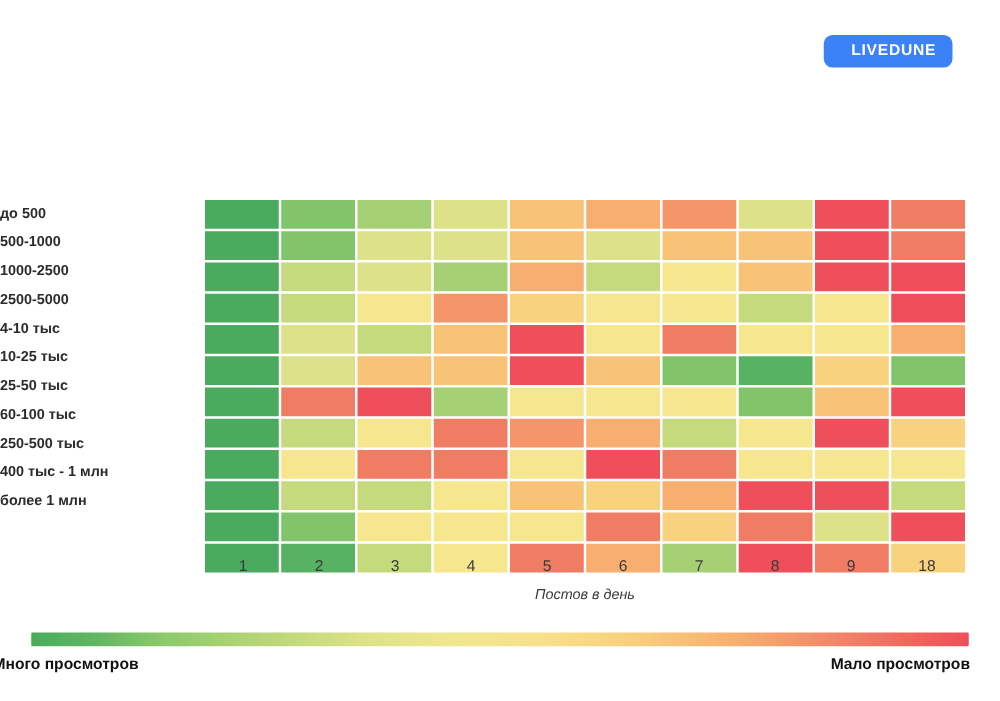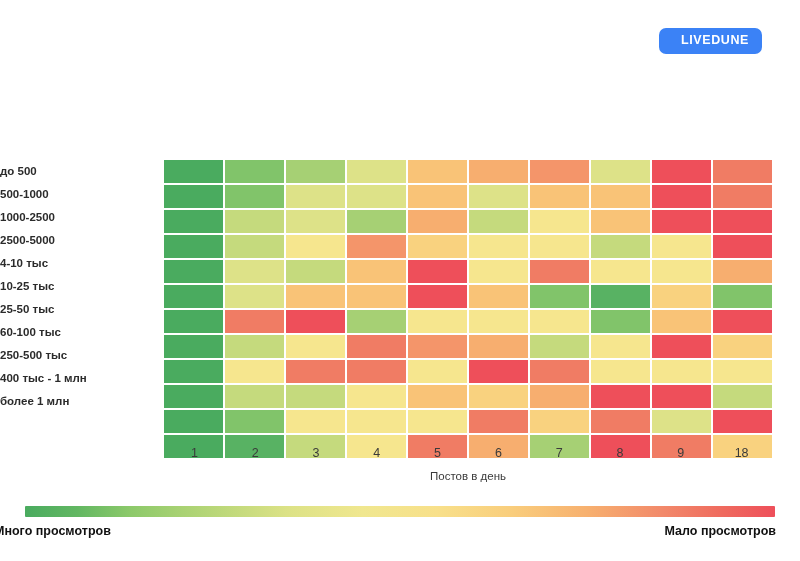--- a/index.html
+++ b/index.html
@@ -54,21 +54,21 @@
 
   .xlabels {
     position:absolute; left:164px; top:296px; width:608px;
     display:grid; grid-template-columns:repeat(10, 1fr);
   }
   .xlabel {
     text-align:center; font-size:12.5px; color:#3a3a3a;
   }
   .xaxis-title {
     position:absolute; left:164px; top:320px; width:608px;
-    text-align:center; font-size:11.5px; color:#3a3a3a;
+    text-align:center; font-size:11.5px; color:#3a3a3a;font-style:italic;
   }
 
   
   .legend { position:absolute; left:0; top:498px; width:800px; height:48px; }
   .legend-bar {
     position:absolute; left:25px; top:8px; width:750px; height:11px;
     border-radius:1px;
   }
   .legend-left {
     position:absolute; left:-6px; top:26px;

